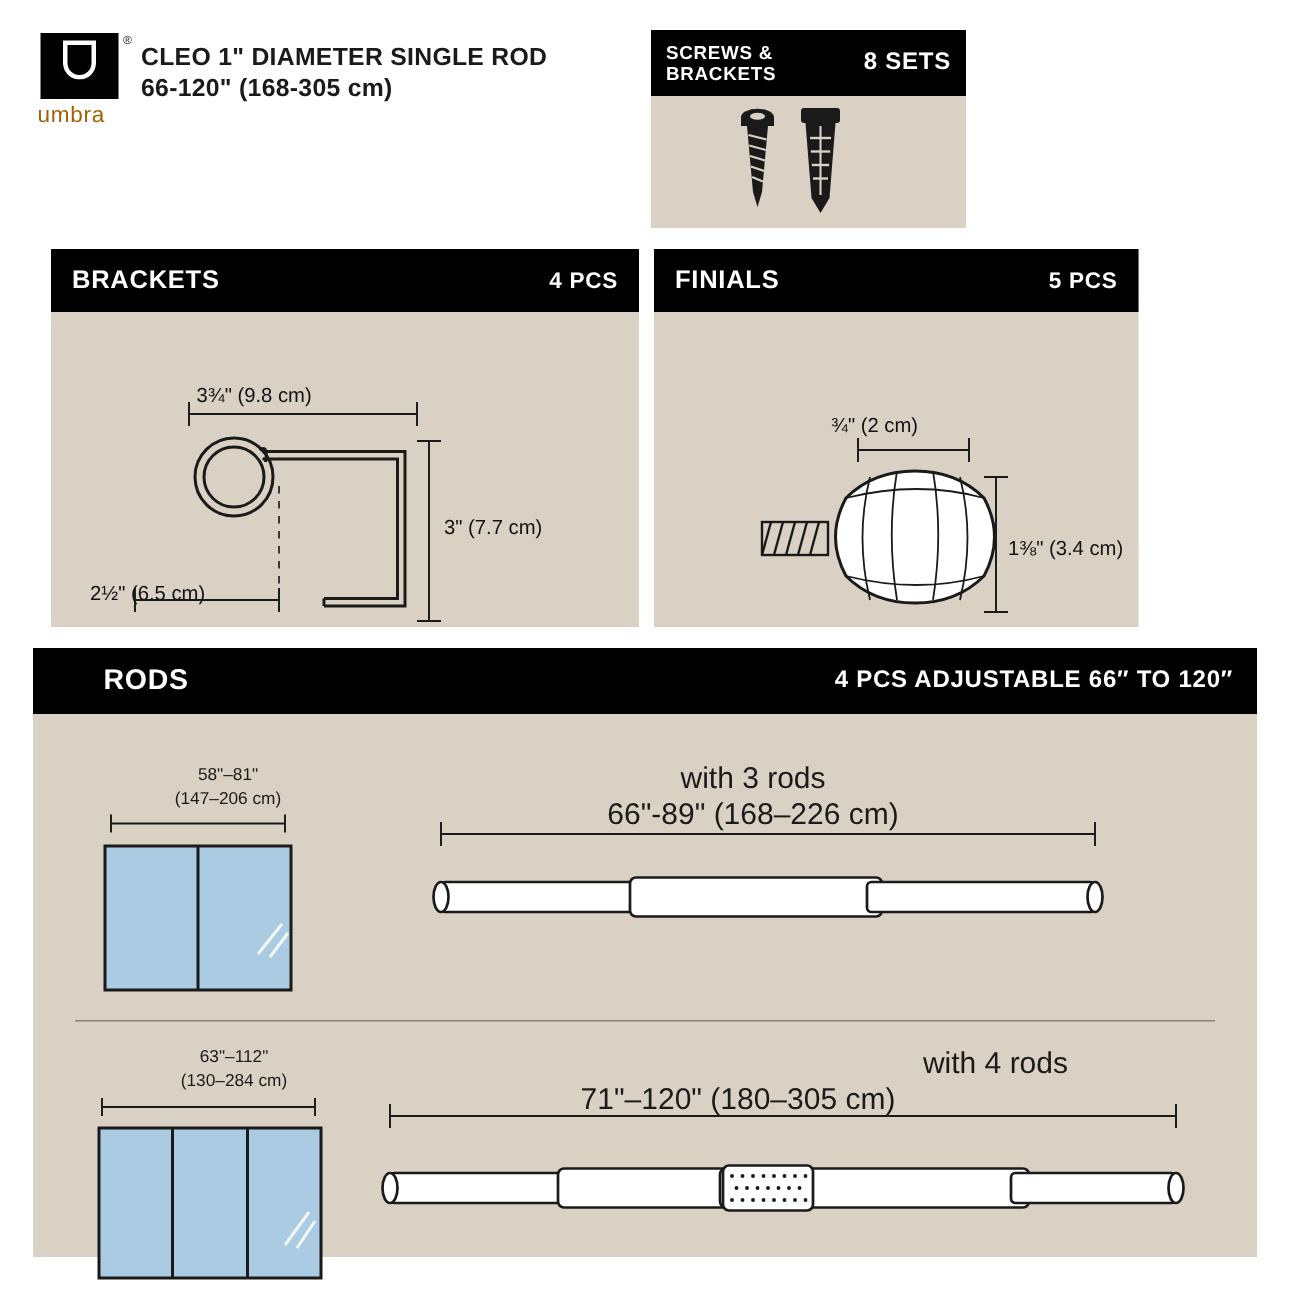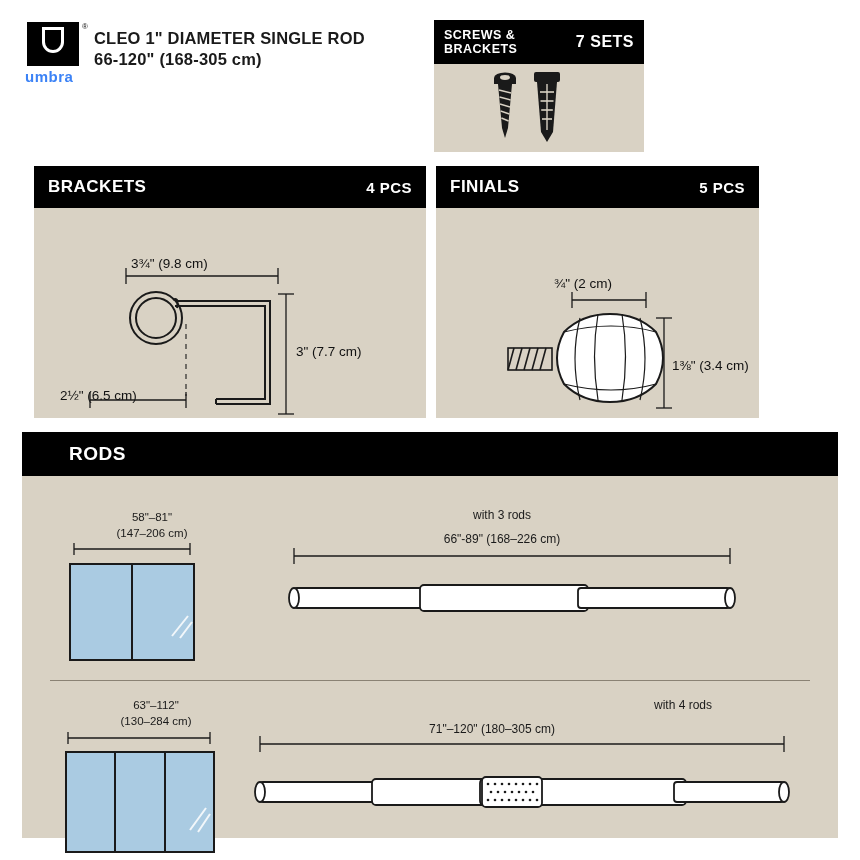--- a/index.html
+++ b/index.html
@@ -85,22 +85,22 @@
     width: 22px;
     height: 3px;
     background: #fff;
   }
   #logo-word {
     position: absolute;
     left: 3px;
     top: 48px;
     font-size: 15px;
     letter-spacing: 0.5px;
-    color: #3b82f6;
-    font-weight: bold;
+    color: #a16207;
+    font-weight: normal;
   }
   #logo-reg {
     position: absolute;
     left: 60px;
     top: 2px;
     font-size: 8px;
     color: #111;
   }
   #product-title {
     position: absolute;
@@ -191,21 +191,21 @@
   #rods-panel .ph-qty { font-size: 16px; }
 
   .dim-label {
     position: absolute;
     font-size: 13.5px;
     color: #111;
     white-space: nowrap;
   }
   .rod-caption {
     position: absolute;
-    font-size: 12px;
+    font-size: 20px;
     text-align: center;
     white-space: nowrap;
   }
   .win-caption {
     position: absolute;
     font-size: 11.5px;
     text-align: center;
     white-space: nowrap;
     line-height: 1.35;
   }
@@ -227,21 +227,21 @@
     <div id="product-title">CLEO 1" DIAMETER SINGLE ROD</div>
     <div id="product-size">66-120" (168-305 cm)</div>
   </div>
 
   <div class="panel" id="screws-panel">
     <div class="panel-header">
       <div class="ph-title">
         <div>SCREWS &amp;</div>
         <div>BRACKETS</div>
       </div>
-      <div class="ph-qty">7 SETS</div>
+      <div class="ph-qty">8 SETS</div>
     </div>
     <div class="panel-body">
       <svg width="210" height="88" viewBox="0 0 210 88">
 
         <g transform="translate(60,8)">
           <ellipse cx="11" cy="6" rx="11" ry="5.5" fill="#1a1a1a"></ellipse>
           <rect x="0" y="6" width="22" height="6" fill="#1a1a1a"></rect>
           <path d="M4 12 L18 12 L14 56 L11 66 L8 56 Z" fill="#1a1a1a"></path>
           <g stroke="#d9d2c4" stroke-width="1.4">
             <line x1="5" y1="18" x2="17" y2="21"></line>
@@ -356,20 +356,21 @@
           <path d="M128 124 q48 -12 92 0"></path>
           <path d="M128 176 q48 12 92 0"></path>
         </g>
       </svg>
     </div>
   </div>
 
   <div class="panel" id="rods-panel">
     <div class="panel-header">
       <div class="ph-title">RODS</div>
+      <div class="ph-qty">4 PCS ADJUSTABLE 66″ TO 120″</div>
     </div>
     <div class="panel-body">
 
       <div class="hairline" style="left:28px; top:204px; width:760px;"></div>
 
       <div class="win-caption" style="left:60px; top:34px; width:140px;">
         <div>58"–81"</div>
         <div>(147–206 cm)</div>
       </div>
       <div class="rod-caption" style="left:280px; top:32px; width:400px;">with 3 rods</div>

